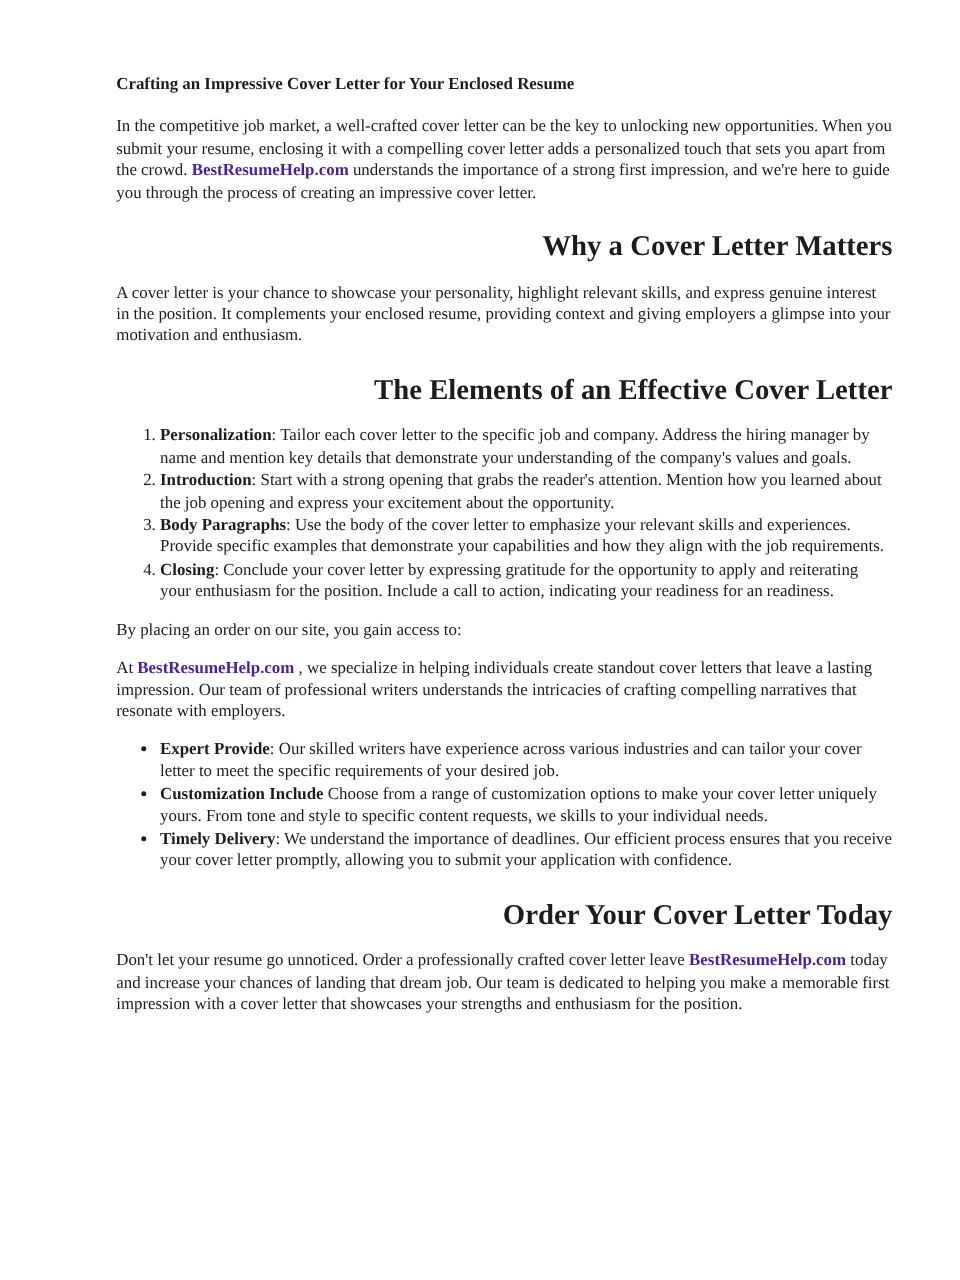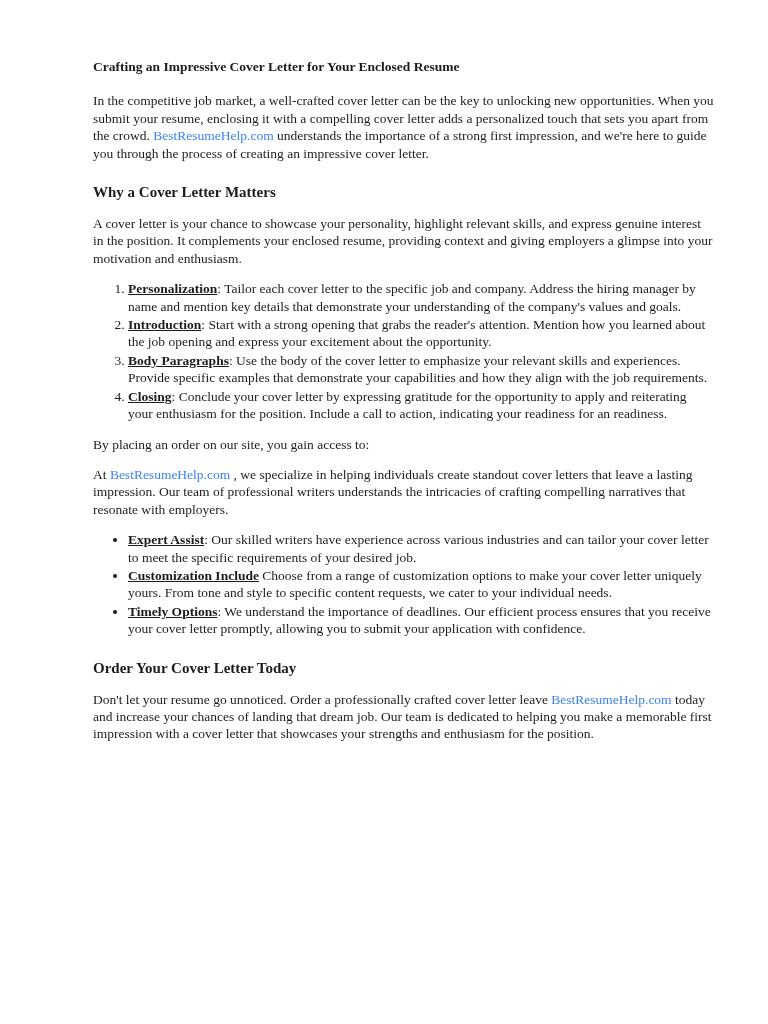--- a/index.html
+++ b/index.html
@@ -15,64 +15,66 @@
     box-sizing: border-box;
     width: 768px;
     height: 864px;
     padding: 58px 54px 0 93px;
     font-size: 13.5px;
     line-height: 1.29;
   }
   p { margin: 13px 0; }
   .doc-title { font-weight: bold; margin: 0 0 17px 0; }
   h2 {
-    font-size: 15px;
+    font-size: 23px;
     font-weight: bold;
     margin: 21px 0 14px 0;
     line-height: 1.2;
+    text-align: right;
   }
   ol, ul { margin: 13px 0; padding-left: 35px; }
   li { margin: 0 0 1px 0; }
-  b { font-weight: bold; text-decoration: underline; }
+  b { font-weight: bold; }
   .link {
-    color: #3b82f6;
-    font-weight: normal;
+    color: #4c1d95;
+    font-weight: bold;
     text-decoration: none;
     cursor: pointer;
   }
 </style>
 </head>
 <body>
 
 <main class="page">
 
   <p class="doc-title">Crafting an Impressive Cover Letter for Your Enclosed Resume</p>
 
   <p><span>In the competitive job market, a well-crafted cover letter can be the key to unlocking new opportunities. When you submit your resume, enclosing it with a compelling cover letter adds a personalized touch that sets you apart from the crowd. </span><a class="link">BestResumeHelp.com</a><span> understands the importance of a strong first impression, and we're here to guide you through the process of creating an impressive cover letter.</span></p>
 
   <h2>Why a Cover Letter Matters</h2>
 
   <p>A cover letter is your chance to showcase your personality, highlight relevant skills, and express genuine interest in the position. It complements your enclosed resume, providing context and giving employers a glimpse into your motivation and enthusiasm.</p>
 
+  <h2>The Elements of an Effective Cover Letter</h2>
 
   <ol>
     <li><b>Personalization</b><span>: Tailor each cover letter to the specific job and company. Address the hiring manager by name and mention key details that demonstrate your understanding of the company's values and goals.</span></li>
     <li><b>Introduction</b><span>: Start with a strong opening that grabs the reader's attention. Mention how you learned about the job opening and express your excitement about the opportunity.</span></li>
     <li><b>Body Paragraphs</b><span>: Use the body of the cover letter to emphasize your relevant skills and experiences. Provide specific examples that demonstrate your capabilities and how they align with the job requirements.</span></li>
     <li><b>Closing</b><span>: Conclude your cover letter by expressing gratitude for the opportunity to apply and reiterating your enthusiasm for the position. Include a call to action, indicating your readiness for an readiness.</span></li>
   </ol>
 
 
   <p>By placing an order on our site, you gain access to:</p>
 
   <p><span>At </span><a class="link">BestResumeHelp.com</a><span> , we specialize in helping individuals create standout cover letters that leave a lasting impression. Our team of professional writers understands the intricacies of crafting compelling narratives that resonate with employers.</span></p>
 
   <ul>
-    <li><b>Expert Assist</b><span>: Our skilled writers have experience across various industries and can tailor your cover letter to meet the specific requirements of your desired job.</span></li>
-    <li><b>Customization Include</b><span> Choose from a range of customization options to make your cover letter uniquely yours. From tone and style to specific content requests, we cater to your individual needs.</span></li>
-    <li><b>Timely Options</b><span>: We understand the importance of deadlines. Our efficient process ensures that you receive your cover letter promptly, allowing you to submit your application with confidence.</span></li>
+    <li><b>Expert Provide</b><span>: Our skilled writers have experience across various industries and can tailor your cover letter to meet the specific requirements of your desired job.</span></li>
+    <li><b>Customization Include</b><span> Choose from a range of customization options to make your cover letter uniquely yours. From tone and style to specific content requests, we skills to your individual needs.</span></li>
+    <li><b>Timely Delivery</b><span>: We understand the importance of deadlines. Our efficient process ensures that you receive your cover letter promptly, allowing you to submit your application with confidence.</span></li>
   </ul>
 
   <h2>Order Your Cover Letter Today</h2>
 
   <p><span>Don't let your resume go unnoticed. Order a professionally crafted cover letter leave </span><a class="link">BestResumeHelp.com</a><span> today and increase your chances of landing that dream job. Our team is dedicated to helping you make a memorable first impression with a cover letter that showcases your strengths and enthusiasm for the position.</span></p>
 
 </main>
 
 </body></html>

